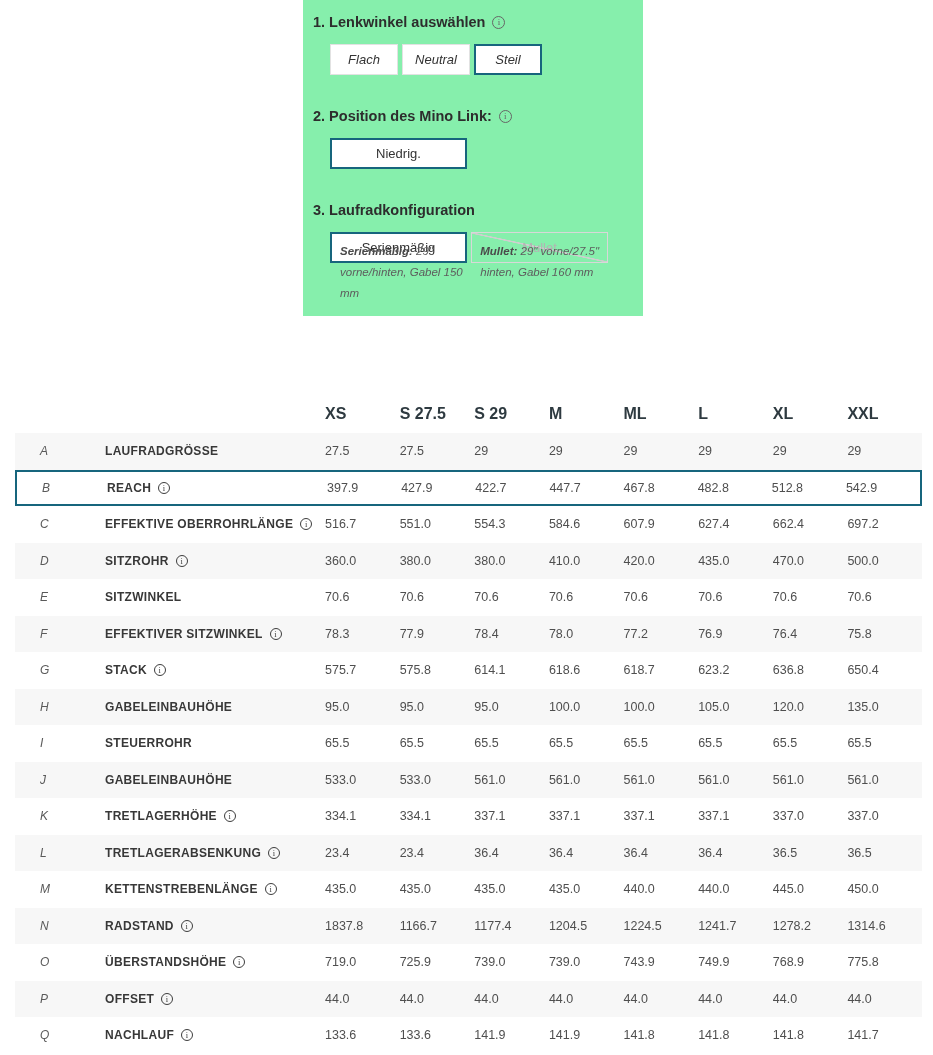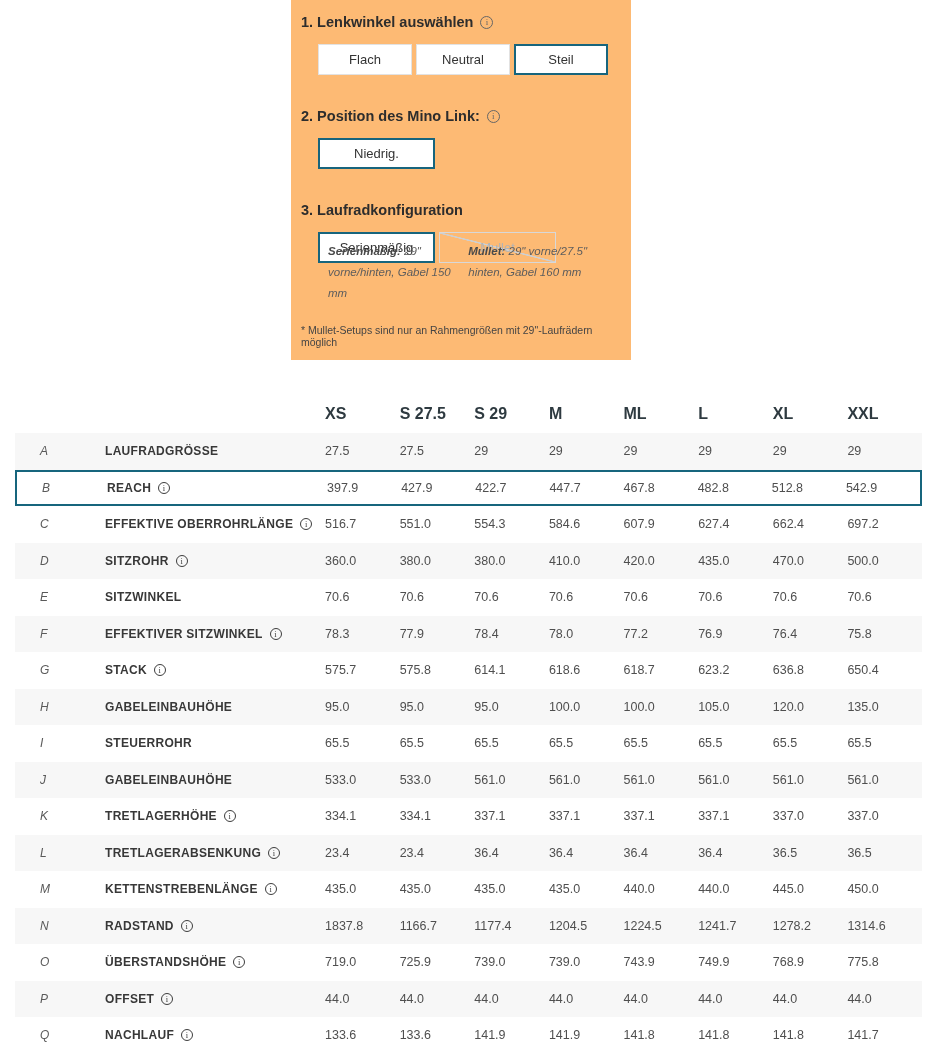--- a/index.html
+++ b/index.html
@@ -5,39 +5,39 @@
   * { box-sizing: border-box; margin: 0; padding: 0; }
   html, body { background: #fff; }
   body {
     width: 933px; height: 1055px;
     font-family: "Liberation Sans", sans-serif;
     color: #333; overflow: hidden; position: relative;
   }
 
   
   .config-panel {
-    position: absolute; left: 291px; top: 0;
-    width: 340px; background: #fdba74;
+    position: absolute; left: 303px; top: 0;
+    width: 340px; background: #86efac;
     padding: 14px 18px 12px 10px;
   }
   .section { margin-bottom: 33px; }
   .sec-title {
     font-size: 14.5px; font-weight: 700; color: #2d2d2d;
     display: flex; align-items: center; gap: 7px;
     margin-bottom: 14px;
   }
   .opts { display: flex; gap: 4px; margin-left: 17px; }
   .opt {
     height: 31px; background: #fff; border: 1px solid #e2e2e2;
     font-family: "Liberation Sans", sans-serif;
     font-size: 13px; color: #333; cursor: pointer;
     display: flex; align-items: center; justify-content: center;
   }
-  .opts.triple .opt { width: 94px; }
-  .opts.double .opt { width: 117px; }
+  .opts.triple .opt { width: 68px; font-style: italic; }
+  .opts.double .opt { width: 137px; }
   .opt.selected { border: 2px solid #17657d; }
   .opt.disabled {
     background: transparent; color: #b3b3b3; border: 1px solid #d8d8d8;
     background-image: linear-gradient(to right top,
       transparent calc(50% - 1px), #cfcfcf calc(50% - 0.5px),
       #cfcfcf calc(50% + 0.5px), transparent calc(50% + 1px));
   }
   .section:last-child { margin-bottom: 0; }
 
   .descriptions { display: flex; gap: 10px; margin-left: 27px; margin-top: -22px; }
@@ -119,21 +119,20 @@
           <div class="opts double">
             <button class="opt selected">Serienmäßig</button>
             <button class="opt disabled">Mullet</button>
           </div>
         </div>
       </div>
     <div class="descriptions">
         <div class="desc"><strong>Serienmäßig: </strong><span>29" vorne/hinten, Gabel 150 mm</span></div>
         <div class="desc"><strong>Mullet: </strong><span>29" vorne/27.5" hinten, Gabel 160 mm</span></div>
       </div>
-    <div class="footnote">* Mullet-Setups sind nur an Rahmengrößen mit 29"-Laufrädern möglich</div>
   </section>
 
   <section class="geo-table">
     <div class="grow geo-header">
         <span></span>
         <span></span>
         <span class="colhead">XS</span>
         <span class="colhead">S 27.5</span>
         <span class="colhead">S 29</span>
         <span class="colhead">M</span>

